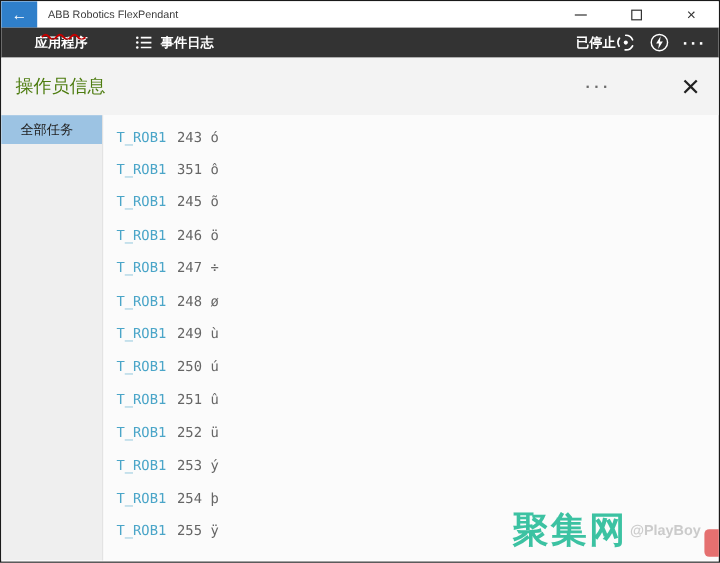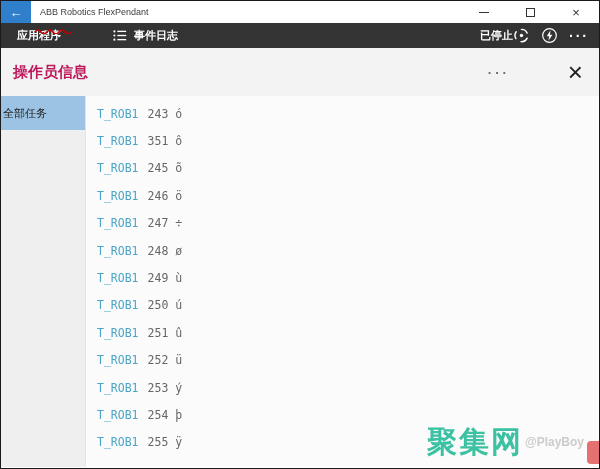--- a/index.html
+++ b/index.html
@@ -37,50 +37,50 @@
   .max-glyph { width: 9px; height: 9px; border: 1px solid #333; display: block; }
   .close-glyph { font-size: 13px; line-height: 1; color: #333; }
 
   
   .navbar {
     position: absolute; top: 22px; left: 0; right: 0; height: 25px;
     background: #333333; display: flex; align-items: stretch;
     color: #fff; font-size: 11px; font-weight: bold;
   }
   .nav-tab { display: flex; align-items: center; position: relative; }
-  .tab-apps { width: 97px; padding-left: 16px; }
+  .tab-apps { width: 97px; padding-left: 28px; }
   .tab-apps .squiggle { position: absolute; top: 1px; left: 33px; }
   .tab-msg { width: 90px; justify-content: center; background: #4a4a4a; gap: 6px; }
   .tab-log { padding: 0 16px 0 14px; gap: 7px; }
   .nav-spacer { flex: 1; }
   .nav-status { align-self: center; margin-right: 0; font-size: 11px; }
   .nav-icon { align-self: center; margin-right: 11px; display: flex; }
   .nav-ellipsis {
     align-self: center; margin-right: 10px;
     font-size: 14px; letter-spacing: 2px; font-weight: bold;
   }
 
   
   .panel-header {
     position: absolute; top: 47px; left: 0; right: 0; height: 48px;
     background: #f3f3f3; display: flex; align-items: center;
   }
-  .panel-title { margin-left: 12px; font-size: 15px; font-weight: bold; color: #be185d; }
+  .panel-title { margin-left: 12px; font-size: 15px; font-weight: normal; color: #4d7c0f; }
   .ph-spacer { flex: 1; }
   .panel-more { color: #6a6a6a; font-size: 13px; font-weight: bold; letter-spacing: 3px; margin-right: 58px; }
   .panel-close { color: #222; font-size: 26px; font-weight: 300; line-height: 1; margin-right: 16px; }
 
   
   .sidebar {
     position: absolute; top: 95px; left: 0; bottom: 1px; width: 85px;
     background: #efefef; border-right: 1px solid #e3e3e3;
   }
   .sidebar-item {
-    height: 34px; background: #9cc3e3; color: #222;
-    display: flex; align-items: center; padding-left: 2px;
+    height: 24px; background: #9cc3e3; color: #222;
+    display: flex; align-items: center; padding-left: 16px;
     font-size: 11px;
   }
   .content {
     position: absolute; top: 95px; left: 86px; right: 1px; bottom: 1px;
     background: #fbfbfb; padding: 4px 0 16px 10px; overflow: hidden;
   }
   .msg-row {
     height: 27.4px; display: flex; align-items: center;
     font-family: "DejaVu Sans Mono", monospace; font-size: 11.5px;
   }

